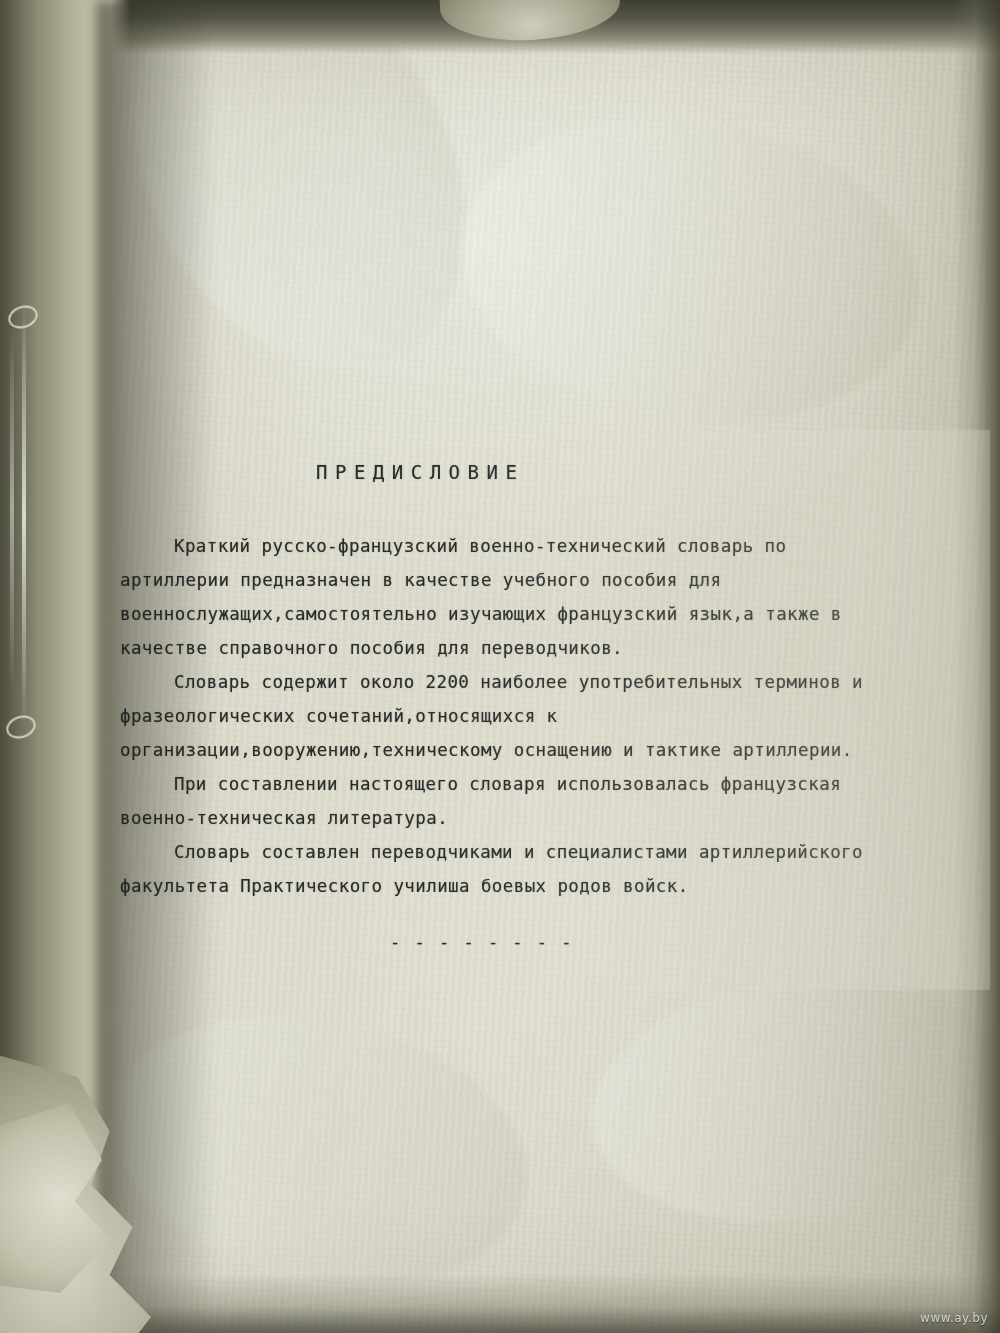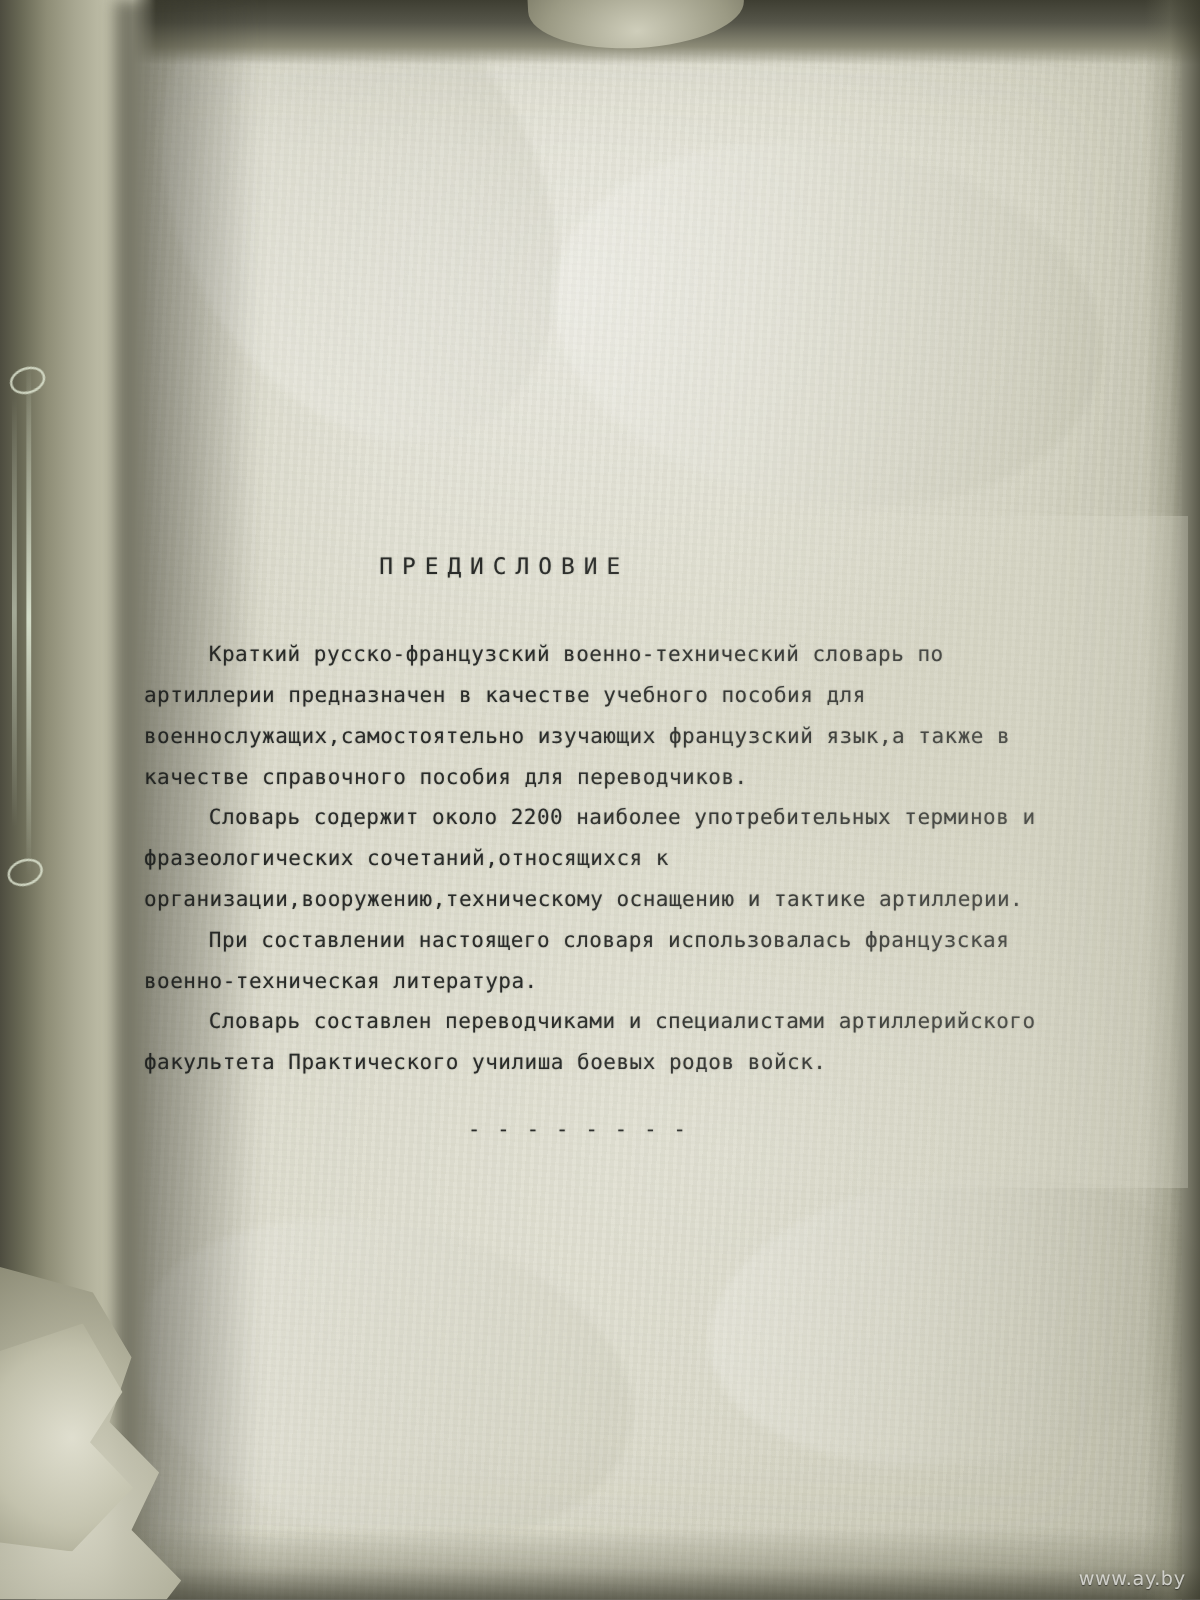--- a/index.html
+++ b/index.html
@@ -171,21 +171,21 @@
     background: linear-gradient(to right, rgba(222,221,206,0.0), rgba(224,223,208,0.28));
     pointer-events: none;
   }
 
   
   .watermark {
     position: absolute;
     right: 12px;
     bottom: 8px;
     font-family: "DejaVu Sans", sans-serif;
-    font-size: 16px;
+    font-size: 12px;
     color: rgba(250,250,245,0.75);
     letter-spacing: 0.5px;
     text-shadow: 0 1px 1px rgba(0,0,0,0.5);
   }
 </style>
 </head>
 <body>
 
 <div id="page">
 

